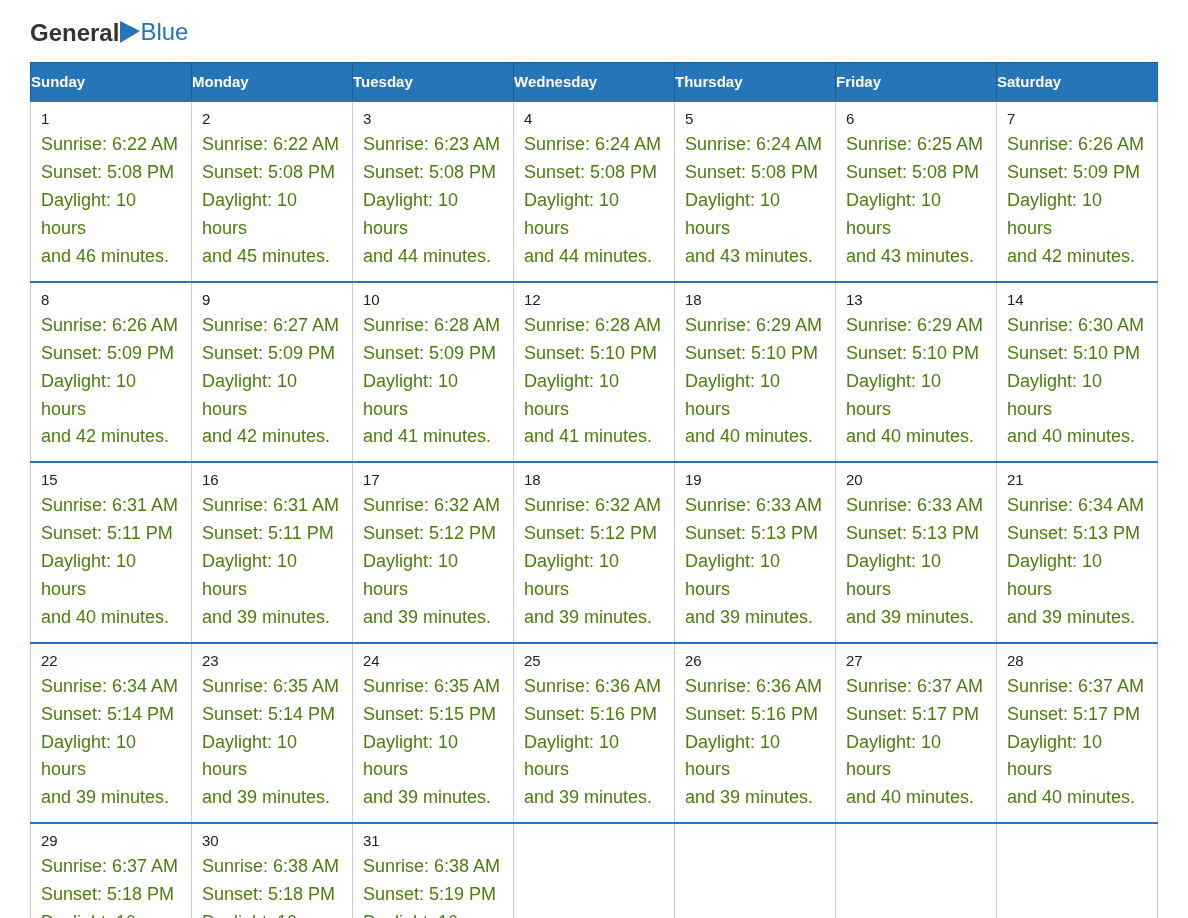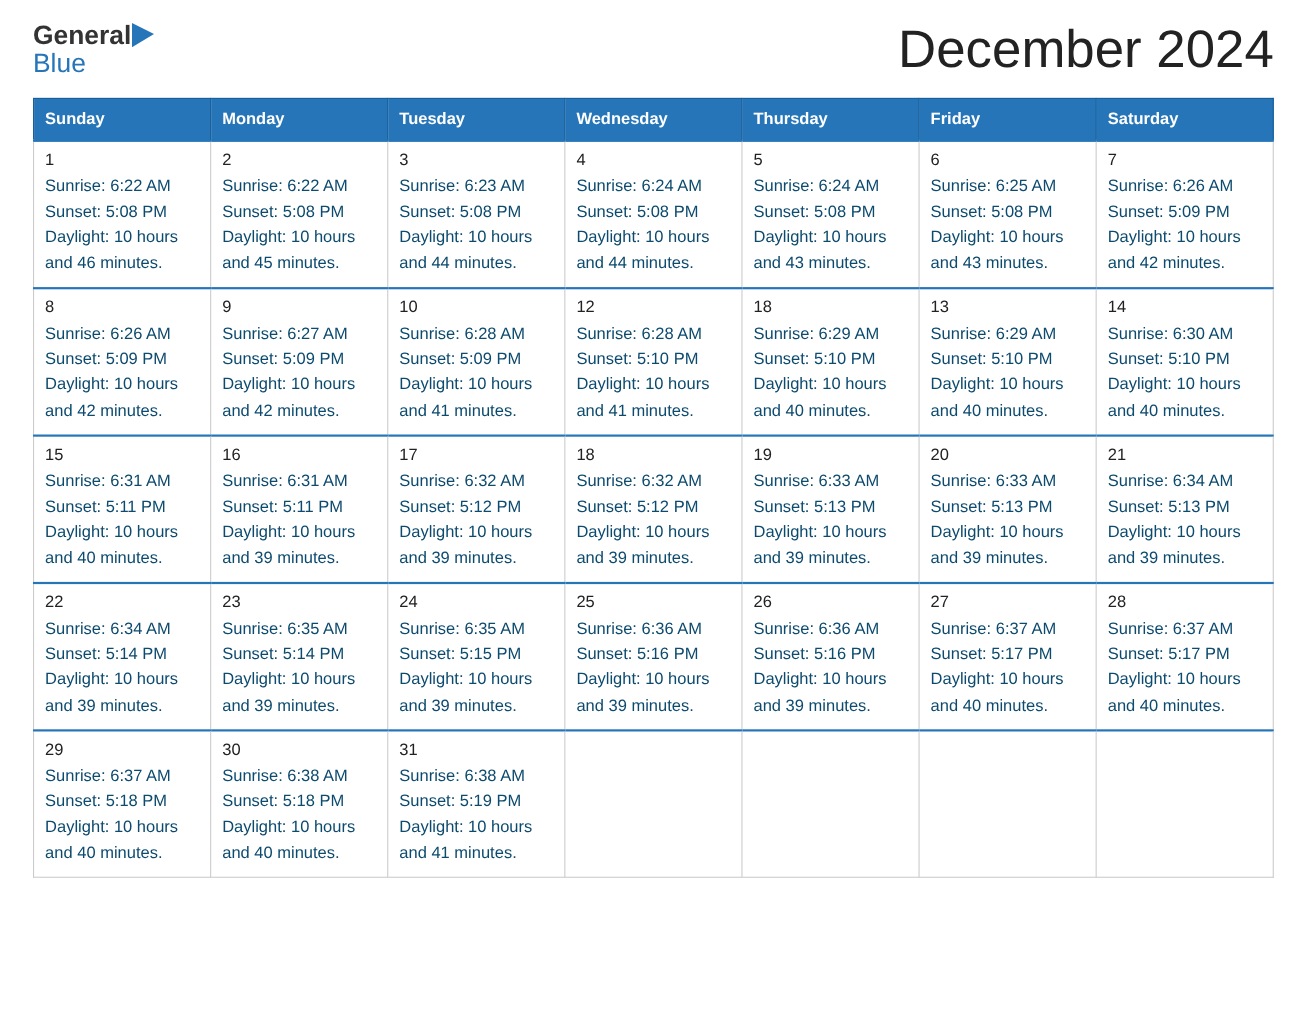--- a/index.html
+++ b/index.html
@@ -11,21 +11,21 @@
       min-height: 918px;
     }
     .header {
       display: flex;
       justify-content: space-between;
       align-items: flex-start;
       margin-bottom: 16px;
     }
     .logo {
       display: flex;
-      flex-direction: column;
+      flex-direction: row;
       align-items: flex-start;
     }
     .title-section {
       text-align: right;
     }
     .month-title {
       font-size: 48px;
       font-weight: normal;
       color: #222;
       line-height: 1.1;
@@ -38,44 +38,44 @@
     .calendar-table {
       width: 100%;
       border-collapse: collapse;
       border: 1px solid #aaa;
     }
     .calendar-table th {
       background-color: #2575b8;
       color: #ffffff;
       font-size: 15px;
       font-weight: bold;
-      padding: 10px 10px;
+      padding: 10px 0;
       text-align: left;
       border: 1px solid #1a5f9a;
     }
     .calendar-table td {
       vertical-align: top;
       padding: 8px 10px 10px 10px;
       border: 1px solid #ccc;
       font-size: 12.5px;
       color: #222;
       width: calc(100% / 7);
       min-height: 90px;
     }
     .day-num {
       font-size: 15px;
       font-weight: normal;
       color: #222;
       margin-bottom: 4px;
       display: block;
     }
     .day-info {
-      font-size: 15px;
+      font-size: 18px;
       line-height: 1.55;
-      color: #0c4a6e;
+      color: #4d7c0f;
     }
     .empty-cell {
       background: #fff;
     }
     .week-row td {
       border-top: 2px solid #2575b8;
     }
   </style>
 </head>
 <body>
@@ -86,21 +86,20 @@
       <span style="font-size:24px; font-weight:bold; color:#333;">General</span>
       <svg width="20" height="22" viewBox="0 0 20 22" style="margin-left:1px; margin-top:-2px;">
         <polygon points="0,0 20,10 0,22" fill="#2575b8"></polygon>
       </svg>
     </div>
     <div style="margin-top:-2px;">
       <span style="font-size:24px; font-weight:normal; color:#2575b8; margin-left:0;">Blue</span>
     </div>
   </div>
   <div class="title-section">
-    <div class="month-title">December 2024</div>
   </div>
 </div>
 
 <table class="calendar-table">
   <thead>
     <tr>
     <th>Sunday</th>
         <th>Monday</th>
         <th>Tuesday</th>
         <th>Wednesday</th>

